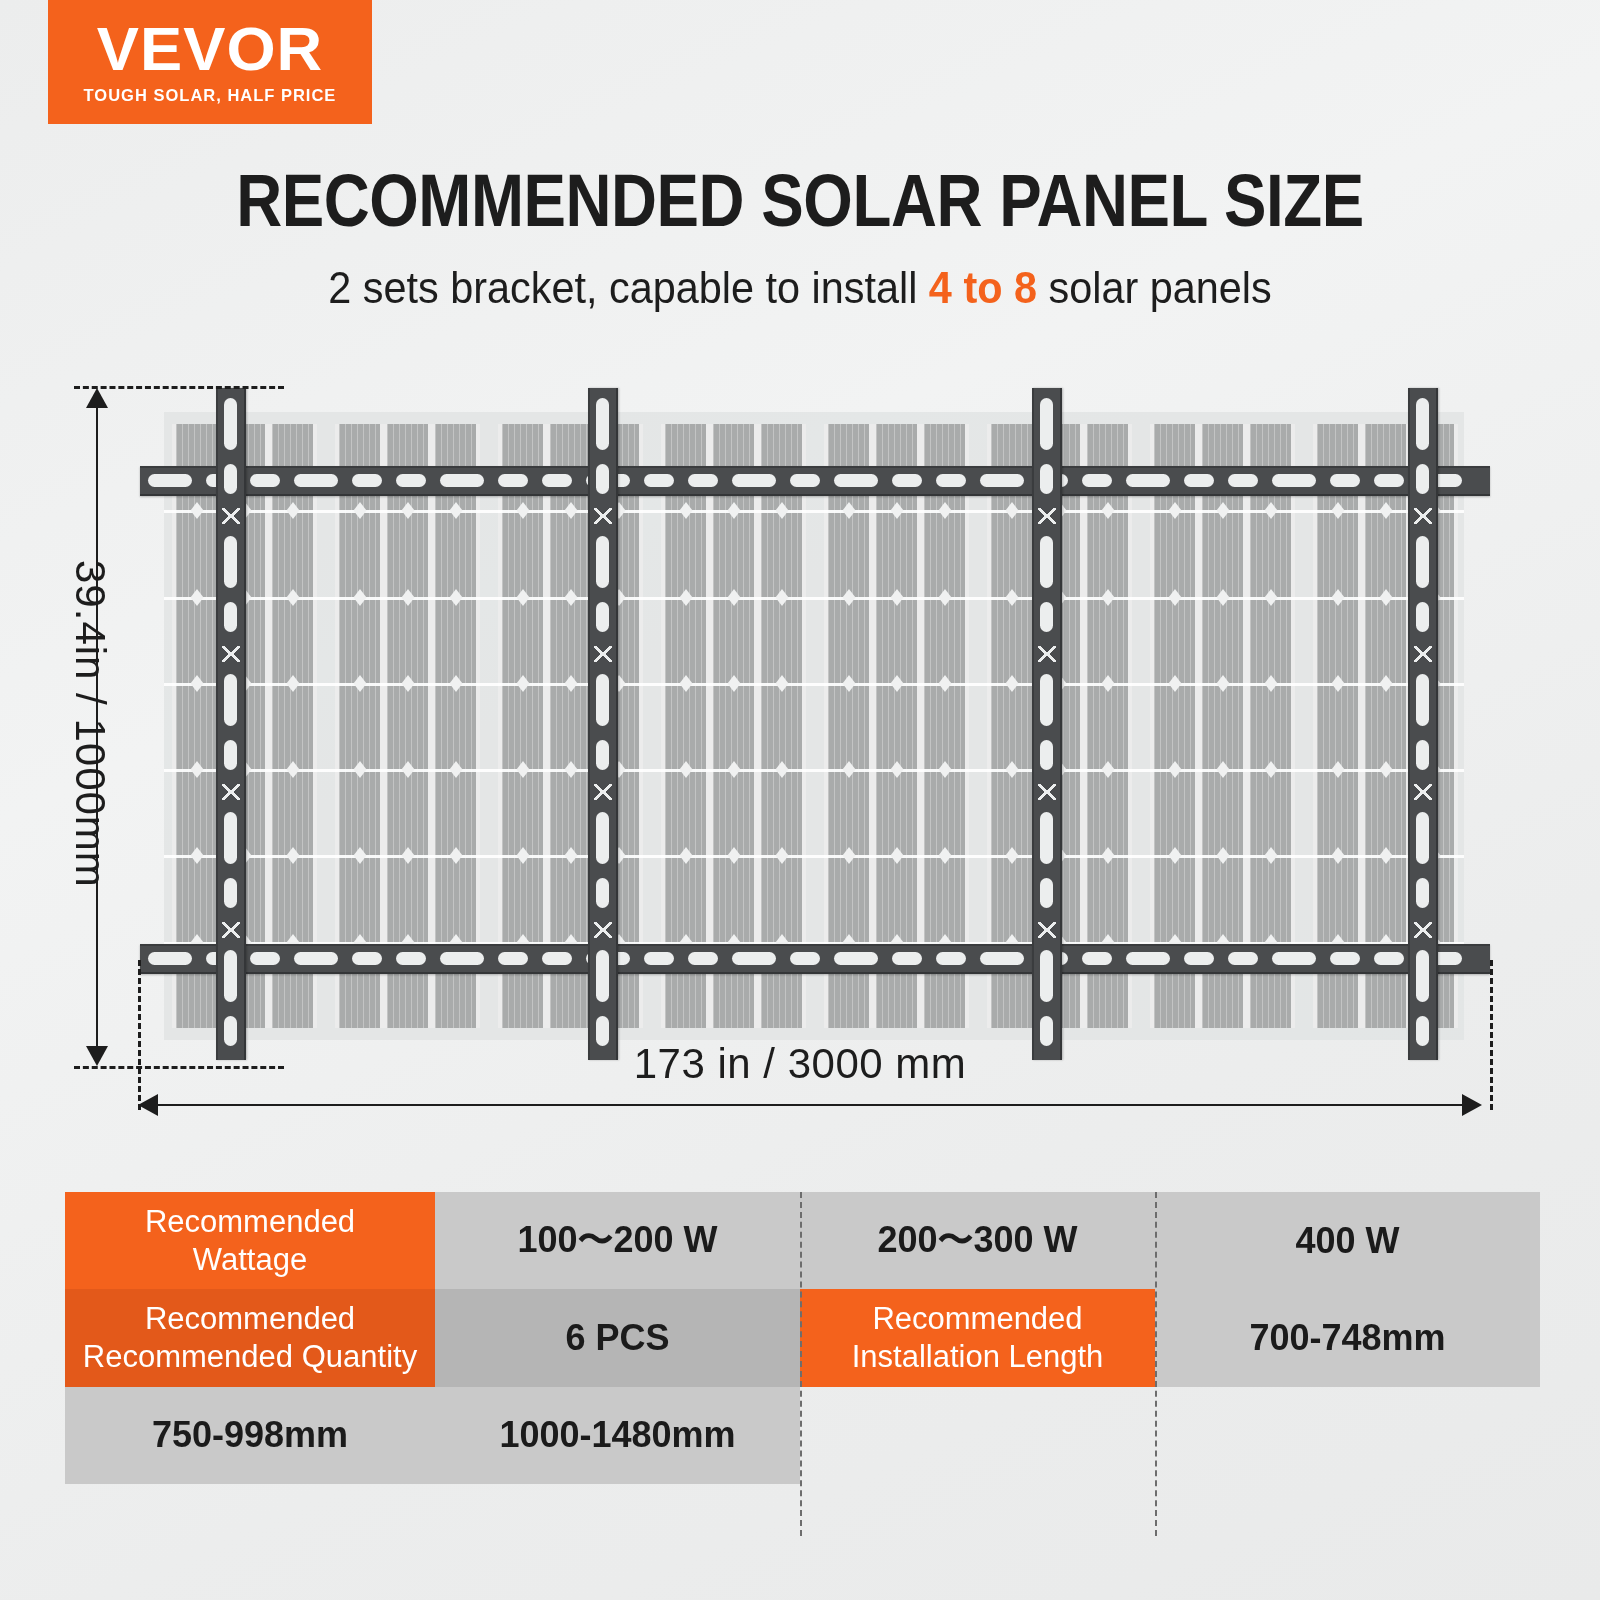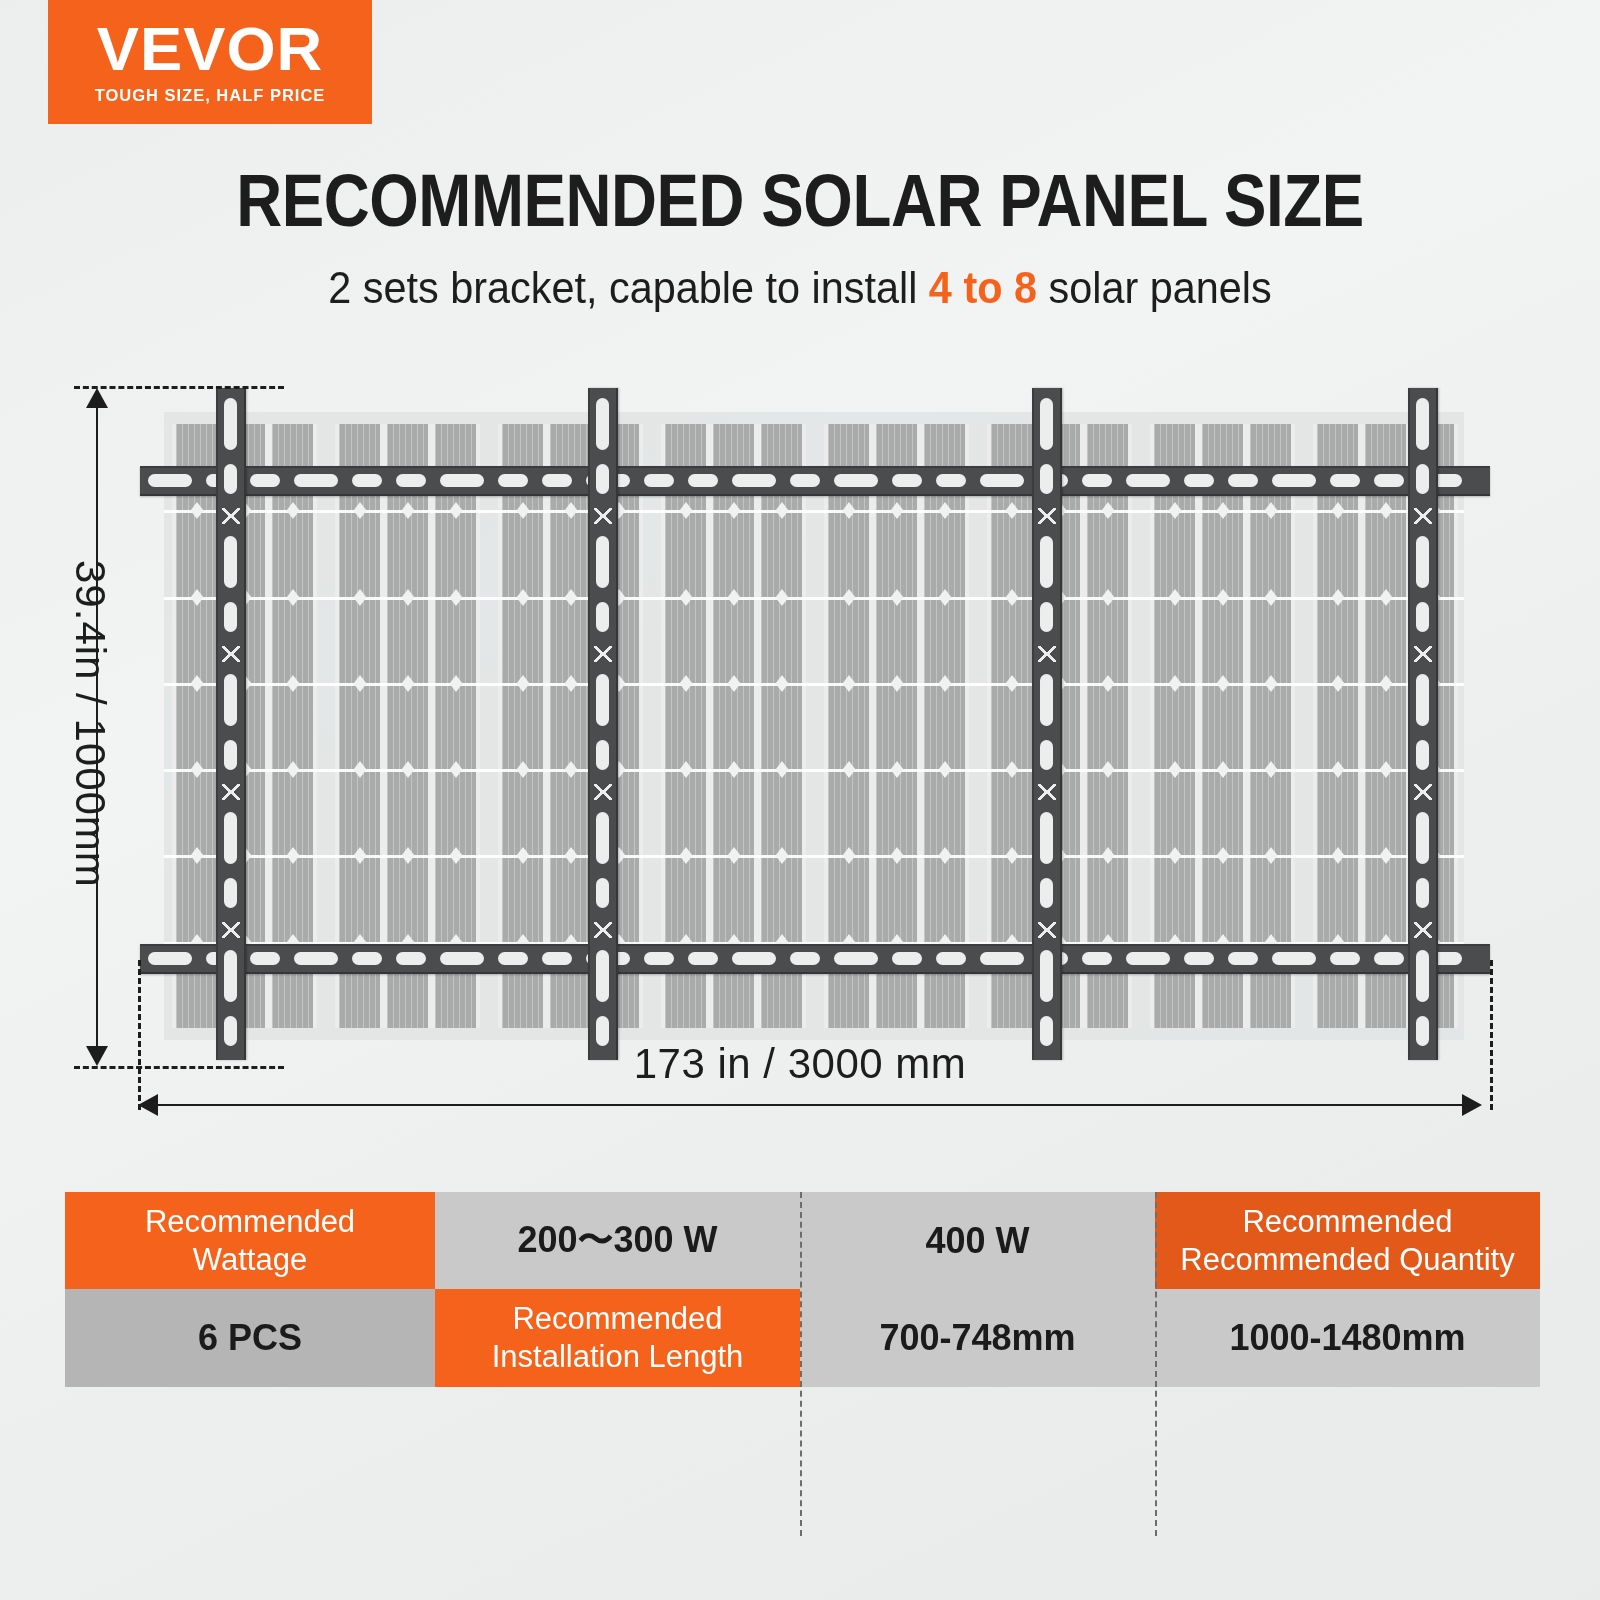--- a/index.html
+++ b/index.html
@@ -148,21 +148,21 @@
   .g-b{background:#b5b5b5;}
   .sep{position:absolute;top:1192px;height:344px;width:0;border-left:2px dashed #6d6d6d;}
 </style>
 </head>
 <body>
 
 <div id="root">
 
   <div class="logo-block">
     <div class="logo-word">VEVOR</div>
-    <div class="logo-tag">TOUGH SIZE, HALF PRICE</div>
+    <div class="logo-tag">TOUGH SOLAR, HALF PRICE</div>
   </div>
 
   <div class="title">RECOMMENDED SOLAR PANEL SIZE</div>
   <div class="subtitle">
     <span>2 sets bracket, capable to install </span><b>4 to 8</b><span> solar panels</span>
   </div>
 
   <div class="diagram">
 
     <div class="panel-sheet"></div>
@@ -498,30 +498,32 @@
     <div class="arrow-left" style="left:138px;top:1094px;"></div>
     <div class="arrow-right" style="left:1462px;top:1094px;"></div>
     <div class="hlabel">173 in / 3000 mm</div>
   </div>
 
   <div class="spec-table">
 
     <div class="cell hdr hdr-a">
       <span><span>Recommended</span><br><span>Wattage</span></span>
     </div>
+    <div class="cell val g-a">100〜200 W</div>
     <div class="cell val g-a">200〜300 W</div>
     <div class="cell val g-a">400 W</div>
 
     <div class="cell hdr hdr-b">
       <span><span>Recommended</span><br><span>Recommended Quantity</span></span>
     </div>
     <div class="cell val g-b">6 PCS</div>
 
     <div class="cell hdr hdr-a">
       <span><span>Recommended</span><br><span>Installation Length</span></span>
     </div>
     <div class="cell val g-a">700-748mm</div>
+    <div class="cell val g-a">750-998mm</div>
     <div class="cell val g-a">1000-1480mm</div>
   </div>
   <div class="sep" style="left:800px;"></div>
   <div class="sep" style="left:1155px;"></div>
 
 </div>
 
 </body></html>

